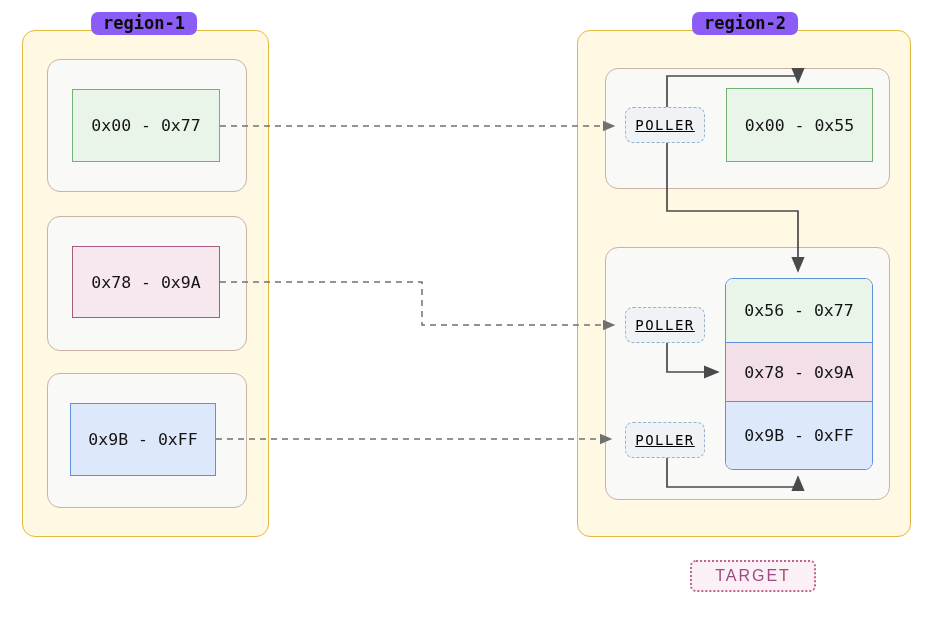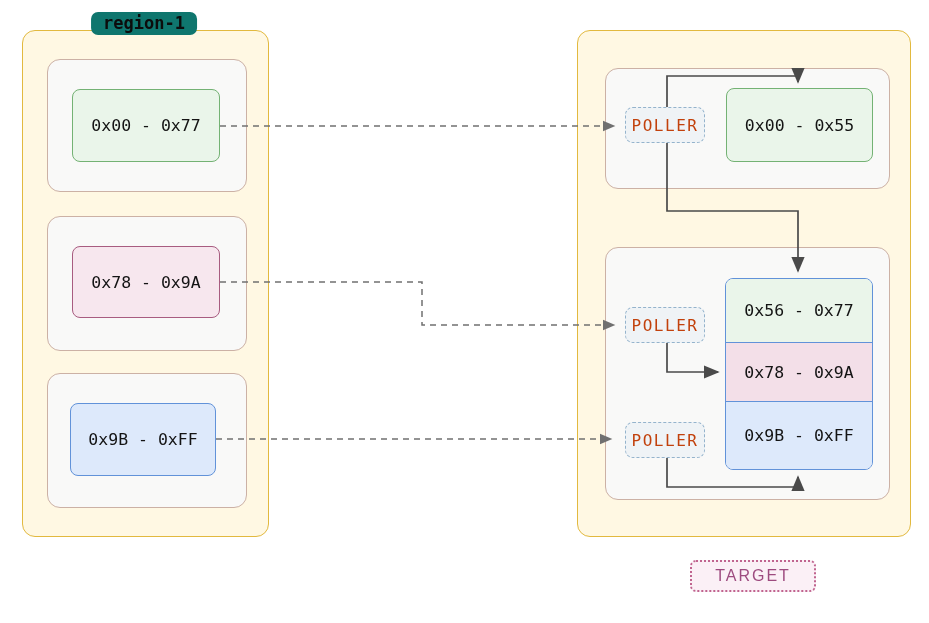--- a/index.html
+++ b/index.html
@@ -13,21 +13,21 @@
   }
   .region {
     position: absolute;
     background: #fff8e3;
     border: 1.5px solid #e2b93f;
     border-radius: 13px;
   }
   .region-title {
     position: absolute;
     transform: translateX(-50%);
-    background: #0f766e;
+    background: #8b5cf6;
     border-radius: 7px;
     padding: 1px 12px;
     font-family: "DejaVu Sans Mono", monospace;
     font-size: 17px;
     font-weight: bold;
     color: #0c0c0c;
     line-height: 21px;
     z-index: 6;
     white-space: nowrap;
   }
@@ -38,43 +38,44 @@
     border-radius: 13px;
   }
   .block {
     position: absolute;
     display: flex;
     align-items: center;
     justify-content: center;
     font-family: "DejaVu Sans Mono", monospace;
     font-size: 16.5px;
     color: #141414;
-    border-radius: 8px;
+    border-radius: 0;
     border: 1.3px solid;
     box-sizing: border-box;
     white-space: nowrap;
     z-index: 4;
   }
   .green { background: #eaf5ea; border-color: #74b274; }
   .pink  { background: #f7e7ee; border-color: #a85c80; }
   .blue  { background: #dde9fb; border-color: #6192d9; }
   .poller {
     position: absolute;
     display: flex;
     align-items: center;
     justify-content: center;
     background: #eff3f6;
     border: 1.5px dashed #94b3cc;
     border-radius: 8px;
     font-family: "DejaVu Sans Mono", monospace;
-    font-size: 16px;
+    font-size: 14px;
     letter-spacing: 1.5px;
-    color: #c2410c;
+    color: #000000;
     box-sizing: border-box;
     z-index: 4;
+    text-decoration: underline;
   }
   .stack {
     position: absolute;
     border: 1.5px solid #6192d9;
     border-radius: 8px;
     overflow: hidden;
     display: flex;
     flex-direction: column;
     box-sizing: border-box;
     z-index: 4;
@@ -137,20 +138,21 @@
   <div class="block green" style="left:72px; top:89px; width:148px; height:73px;">0x00 - 0x77</div>
 
   <div class="group" style="left:47px; top:216px; width:198px; height:133px;"></div>
   <div class="block pink" style="left:72px; top:246px; width:148px; height:72px;">0x78 - 0x9A</div>
 
   <div class="group" style="left:47px; top:373px; width:198px; height:133px;"></div>
   <div class="block blue" style="left:70px; top:403px; width:146px; height:73px;">0x9B - 0xFF</div>
 
 
   <div class="region" style="left:577px; top:30px; width:332px; height:505px;"></div>
+  <div class="region-title" style="left:745px; top:12px;">region-2</div>
 
   <div class="group" style="left:605px; top:68px; width:283px; height:119px;"></div>
   <div class="poller" style="left:625px; top:107px; width:80px; height:36px;">POLLER</div>
   <div class="block green" style="left:726px; top:88px; width:147px; height:74px;">0x00 - 0x55</div>
 
   <div class="group" style="left:605px; top:247px; width:283px; height:251px;"></div>
   <div class="poller" style="left:625px; top:307px; width:80px; height:36px;">POLLER</div>
   <div class="poller" style="left:625px; top:422px; width:80px; height:36px;">POLLER</div>
 
   <div class="stack" style="left:725px; top:278px; width:148px; height:192px;">

